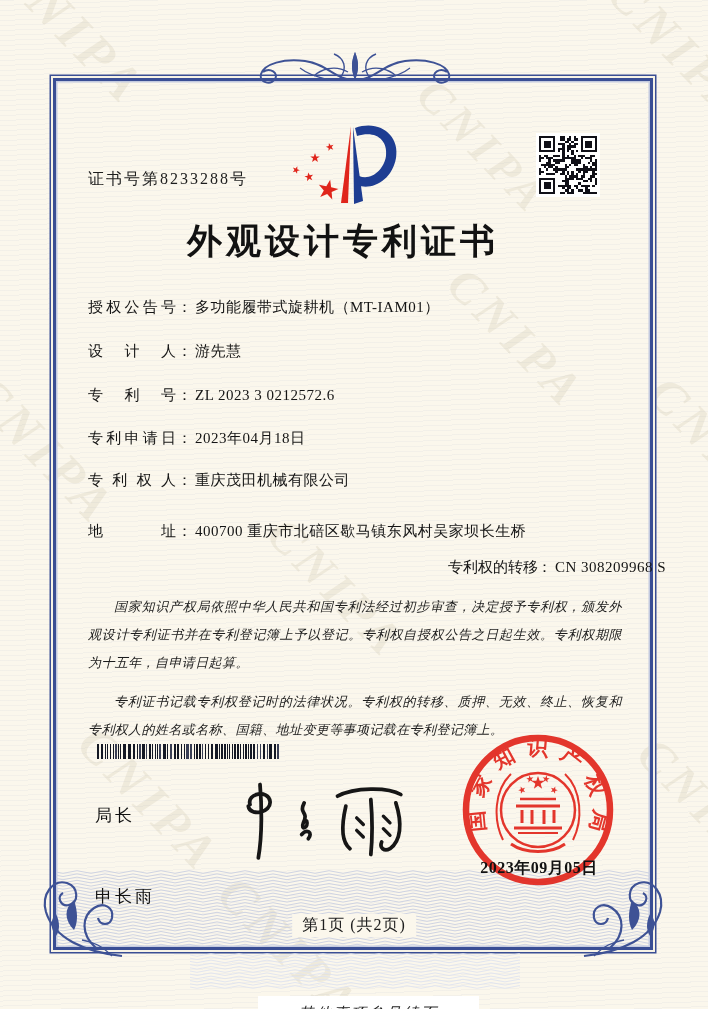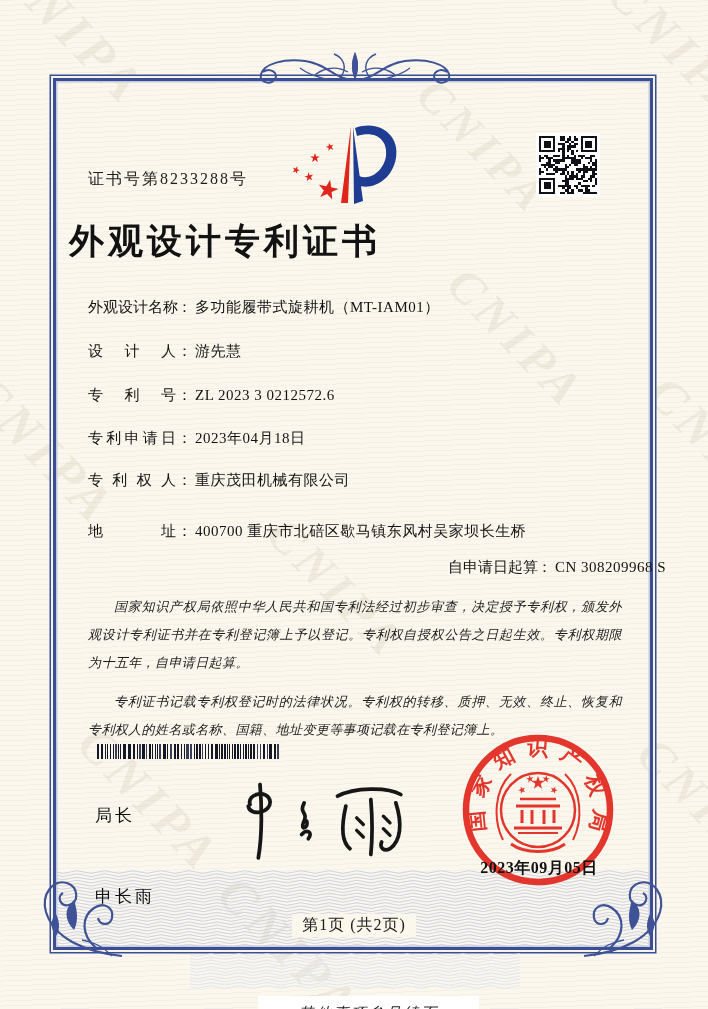--- a/index.html
+++ b/index.html
@@ -26,21 +26,21 @@
                inset 0 0 0 1.5px #C3CADF;
   }
   .deco { position:absolute; pointer-events:none; }
   .cert-no {
     position:absolute; left:88px; top:124px; font-size:16px;
     letter-spacing:2px; color:#1d1d1d;margin-top:45px;
   }
   .qr { position:absolute; left:536px; top:133px; width:64px; height:64px; background:#fff; padding:3px; }
   .logo { position:absolute; left:280px; top:110px; width:150px; height:105px; }
   .title {
-    position:absolute; left:69px; top:218px; width:560px; text-align:left;
+    position:absolute; left:63px; top:218px; width:560px; text-align:center;
     font-size:35px; font-weight:bold; letter-spacing:4px; color:#121212;
   }
   .frow { position:absolute; left:88px; font-size:15px; color:#141414; white-space:nowrap; }
   .flabel {
     display:inline-block; width:88px; text-align:justify; text-align-last:justify;
     vertical-align:bottom;
   }
   .fcolon { display:inline-block; margin:0 3px 0 1px; }
   .fvalue { letter-spacing:0.5px; }
   .frow2 { position:absolute; left:360px; top:0; }
@@ -492,39 +492,39 @@
         <rect x="21" y="24" width="1" height="1" fill="#101018"></rect>
         <rect x="22" y="24" width="1" height="1" fill="#101018"></rect>
         <rect x="23" y="24" width="1" height="1" fill="#101018"></rect>
         <rect x="24" y="24" width="1" height="1" fill="#101018"></rect>
       </svg>
   </div>
 
   <div class="title">外观设计专利证书</div>
 
   <div class="frow" style="top:298px;">
-    <span class="flabel">外观设计名称</span><span class="fcolon">：</span><span class="fvalue">多功能履带式旋耕机（MT-IAM01）</span>
+    <span class="flabel">授权公告号</span><span class="fcolon">：</span><span class="fvalue">多功能履带式旋耕机（MT-IAM01）</span>
   </div>
   <div class="frow" style="top:342px;">
     <span class="flabel">设计人</span><span class="fcolon">：</span><span class="fvalue">游先慧</span>
   </div>
   <div class="frow" style="top:386px;">
     <span class="flabel">专利号</span><span class="fcolon">：</span><span class="fvalue">ZL 2023 3 0212572.6</span>
   </div>
   <div class="frow" style="top:429px;">
     <span class="flabel">专利申请日</span><span class="fcolon">：</span><span class="fvalue">2023年04月18日</span>
   </div>
   <div class="frow" style="top:471px;">
     <span class="flabel">专利权人</span><span class="fcolon">：</span><span class="fvalue">重庆茂田机械有限公司</span>
   </div>
   <div class="frow" style="top:514px;margin-top:8px;">
     <span class="flabel">地址</span><span class="fcolon">：</span><span class="fvalue">400700 重庆市北碚区歇马镇东风村吴家坝长生桥</span>
   </div>
   <div class="frow" style="top:558px; width:534px;">
-    <span class="frow2"><span class="flabel">自申请日起算</span><span class="fcolon">：</span><span class="fvalue">CN 308209968 S</span></span>
+    <span class="frow2"><span class="flabel">专利权的转移</span><span class="fcolon">：</span><span class="fvalue">CN 308209968 S</span></span>
   </div>
 
   <div class="paras">
     <p class="para">国家知识产权局依照中华人民共和国专利法经过初步审查，决定授予专利权，颁发外观设计专利证书并在专利登记簿上予以登记。专利权自授权公告之日起生效。专利权期限为十五年，自申请日起算。</p>
     <p class="para" style="margin-top:11px;">专利证书记载专利权登记时的法律状况。专利权的转移、质押、无效、终止、恢复和专利权人的姓名或名称、国籍、地址变更等事项记载在专利登记簿上。</p>
   </div>
 
   <svg class="barcode" id="barcode-svg" width="184" height="15">
       <rect x="0" y="0" width="2" height="15" fill="#141824"></rect>
       <rect x="4" y="0" width="2" height="15" fill="#141824"></rect>

